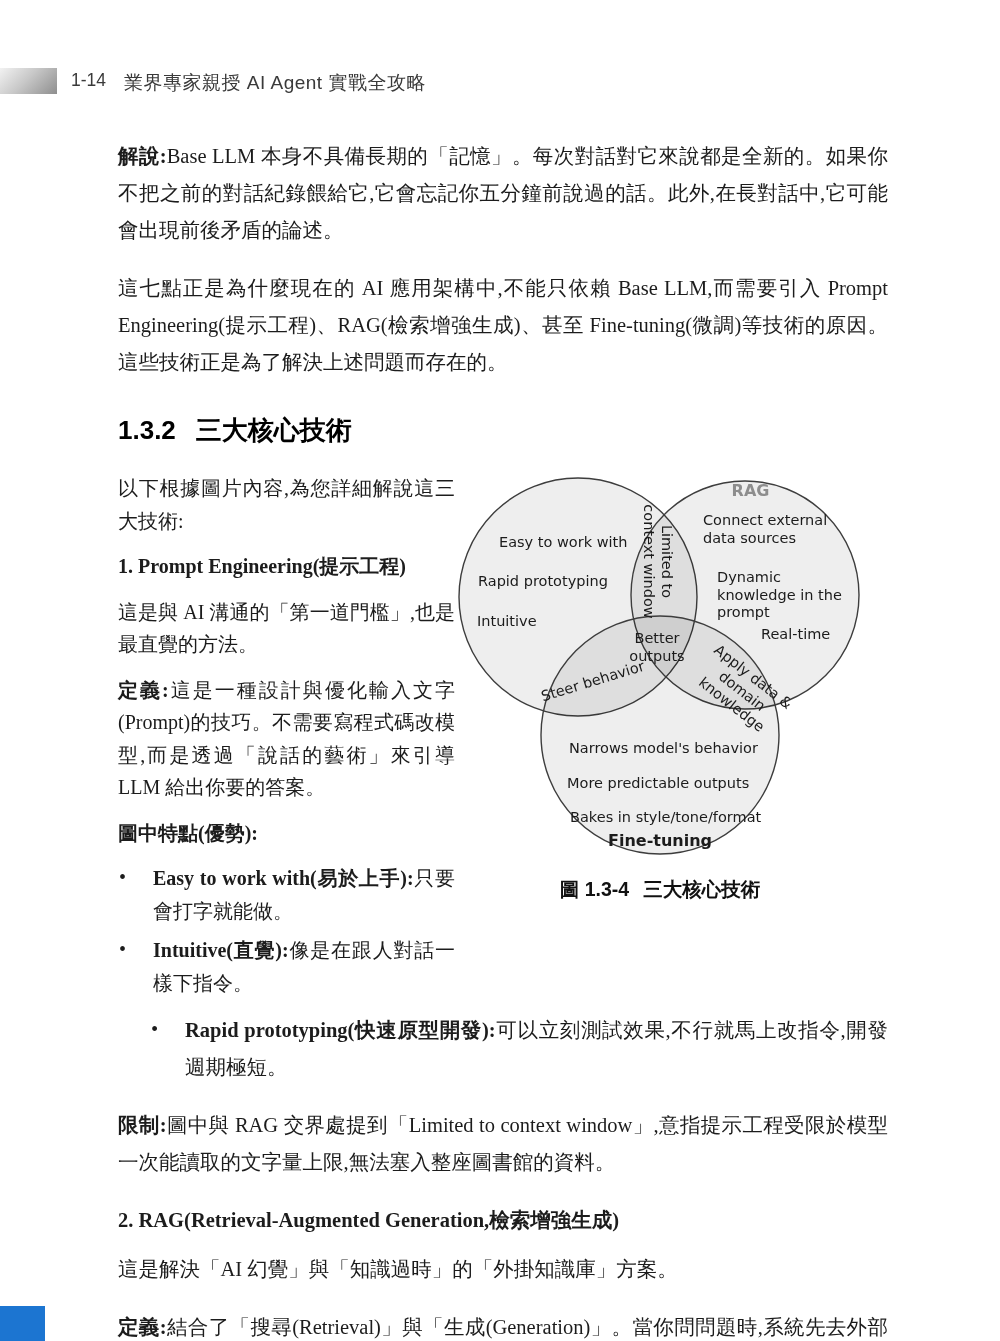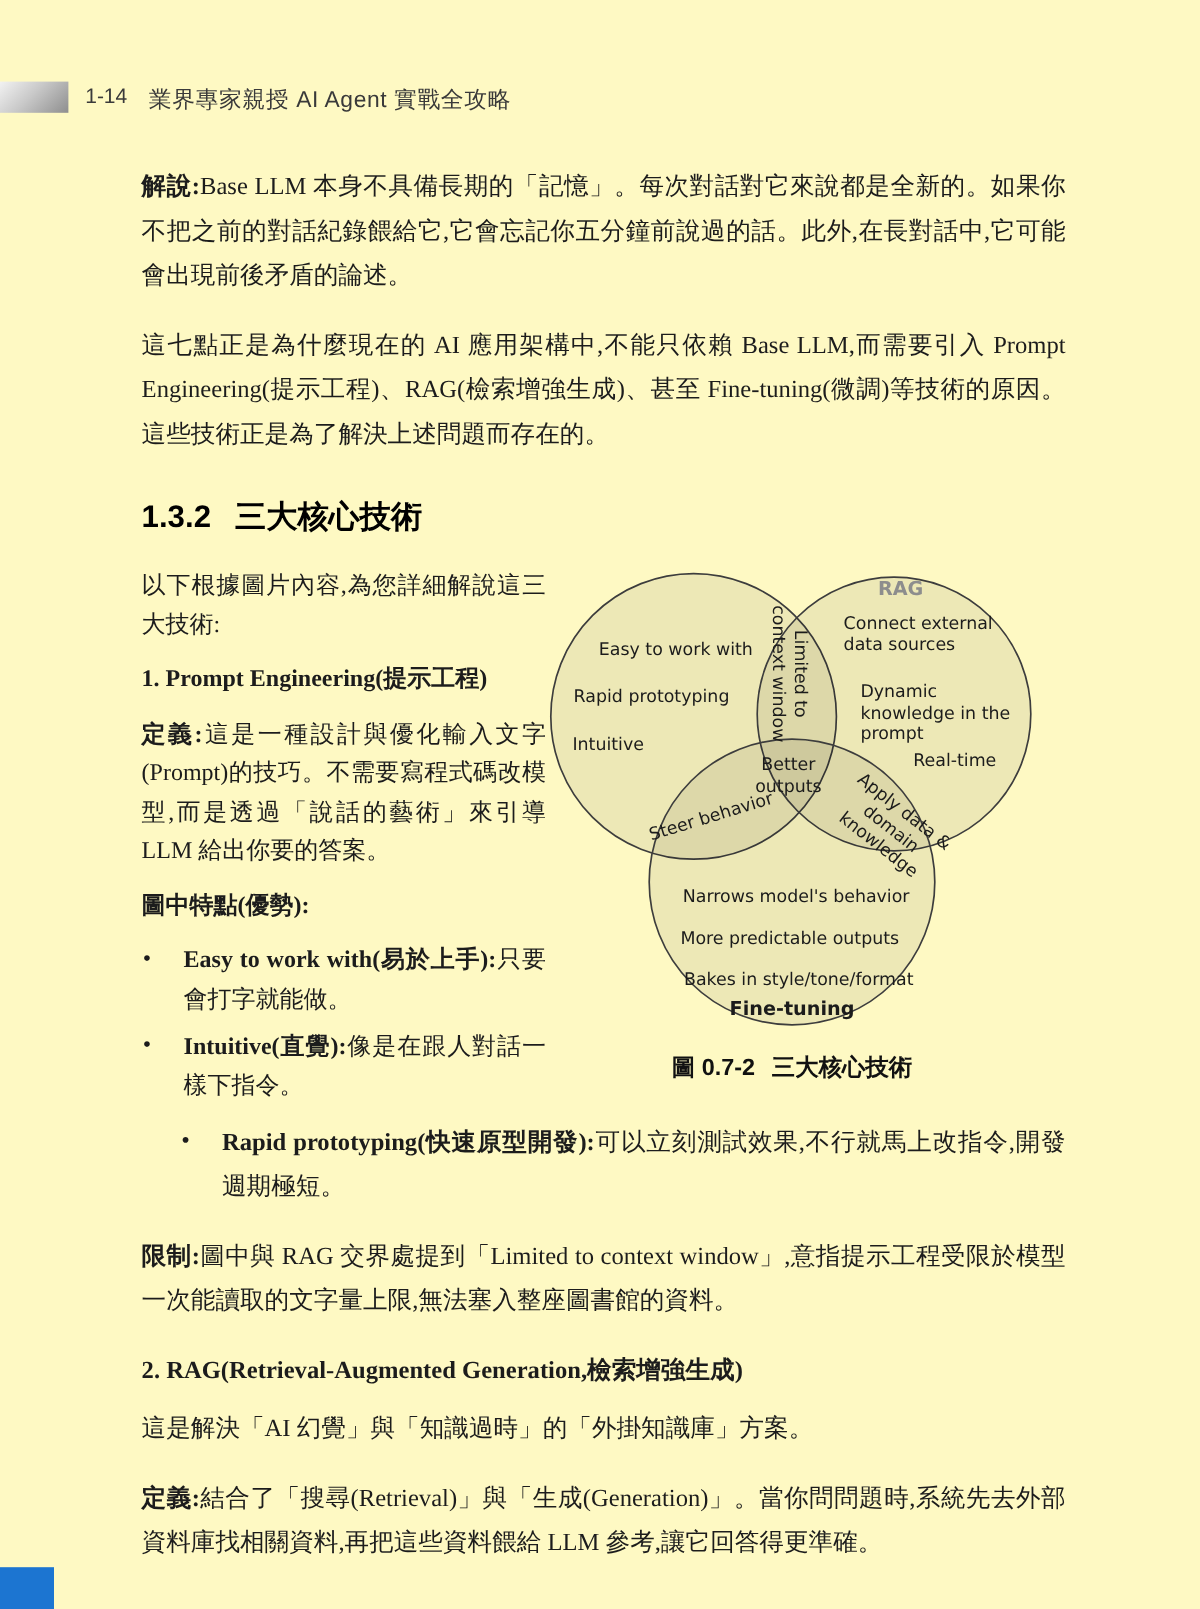--- a/index.html
+++ b/index.html
@@ -1,18 +1,18 @@
 <!DOCTYPE html>
 <html><head>
 <meta charset="utf-8">
 <style>
   html,body{margin:0;padding:0;background:#e9e9e9;}
   .page{
     position:relative;width:1000px;height:1341px;margin:0 auto;
-    background:#fef9c3;overflow:hidden;
+    background:#ffffff;overflow:hidden;
     font-family:"Liberation Serif","DejaVu Serif",serif;
     color:#1c1c1c;
   }
   
   .header{position:absolute;top:66px;left:0;width:100%;height:29px;
     font-family:"Liberation Sans","DejaVu Sans",sans-serif;}
   .header-bar{position:absolute;left:0;top:2px;width:57px;height:26px;
     background:linear-gradient(135deg,#f2f2f2 0%,#c9c9c9 45%,#8e8e8e 100%);}
   .page-num{position:absolute;left:71px;top:4px;font-size:17.5px;color:#3a3a3a;}
   .book-title{position:absolute;left:124px;top:4px;font-size:19px;color:#3a3a3a;letter-spacing:.5px;}
@@ -79,20 +79,21 @@
 
     <p class="para"><span>這七點正是為什麼現在的 AI 應用架構中,不能只依賴 Base LLM,而需要引入 Prompt Engineering(提示工程)、RAG(檢索增強生成)、甚至 Fine-tuning(微調)等技術的原因。這些技術正是為了解決上述問題而存在的。</span></p>
 
     <h2 class="section-heading"><span class="num">1.3.2</span><span>三大核心技術</span></h2>
 
     <div class="twocol">
 
       <div class="leftcol">
         <div class="block">以下根據圖片內容,為您詳細解說這三大技術:</div>
         <div class="block pe-heading">1. Prompt Engineering(提示工程)</div>
+        <div class="block">這是與 AI 溝通的「第一道門檻」,也是最直覺的方法。</div>
         <div class="block"><span class="lead">定義:</span><span>這是一種設計與優化輸入文字(Prompt)的技巧。不需要寫程式碼改模型,而是透過「說話的藝術」來引導 LLM 給出你要的答案。</span></div>
         <div class="block lead">圖中特點(優勢):</div>
         <div class="bullet"><span class="dot">•</span><span class="lead">Easy to work with(易於上手):</span><span>只要會打字就能做。</span></div>
         <div class="bullet"><span class="dot">•</span><span class="lead">Intuitive(直覺):</span><span>像是在跟人對話一樣下指令。</span></div>
       </div>
 
       <div class="rightcol">
         <div class="venn-wrap">
           <svg width="453" height="392" viewBox="0 0 453 392">
             <circle class="vc" cx="123" cy="125" r="119"></circle>
@@ -112,21 +113,21 @@
           <div class="vlabel v-ov-perag">Limited to context window</div>
           <div class="vlabel v-ov-center">Better outputs</div>
           <div class="vlabel v-ov-peft">Steer behavior</div>
           <div class="vlabel v-ov-ragft">Apply data &amp; domain knowledge</div>
 
           <div class="vlabel v-ft-1">Narrows model's behavior</div>
           <div class="vlabel v-ft-2">More predictable outputs</div>
           <div class="vlabel v-ft-3">Bakes in style/tone/format</div>
           <div class="vlabel v-ft-title">Fine-tuning</div>
         </div>
-        <div class="venn-caption"><span class="cap-num">圖 0.7-2</span><span>三大核心技術</span></div>
+        <div class="venn-caption"><span class="cap-num">圖 1.3-4</span><span>三大核心技術</span></div>
       </div>
     </div>
 
     <div class="bullet3"><span class="dot">•</span><span class="lead">Rapid prototyping(快速原型開發):</span><span>可以立刻測試效果,不行就馬上改指令,開發週期極短。</span></div>
 
     <p class="para"><span class="lead">限制:</span><span>圖中與 RAG 交界處提到「Limited to context window」,意指提示工程受限於模型一次能讀取的文字量上限,無法塞入整座圖書館的資料。</span></p>
 
     <p class="para rag-heading" style="margin-bottom:12px;">2. RAG(Retrieval-Augmented Generation,檢索增強生成)</p>
 
     <p class="para">這是解決「AI 幻覺」與「知識過時」的「外掛知識庫」方案。</p>

